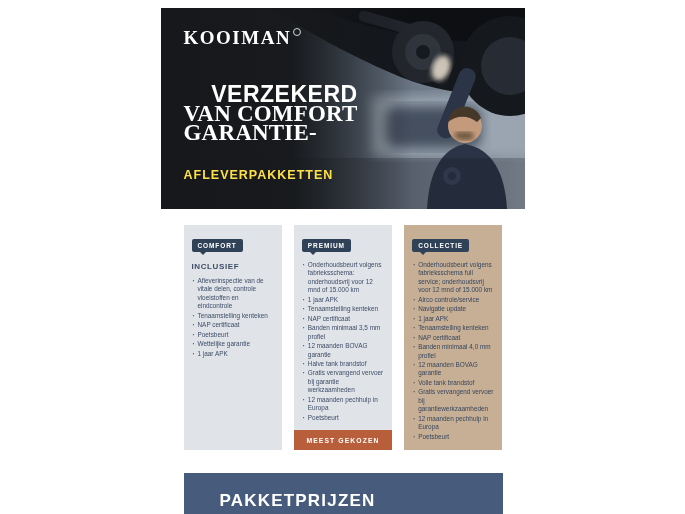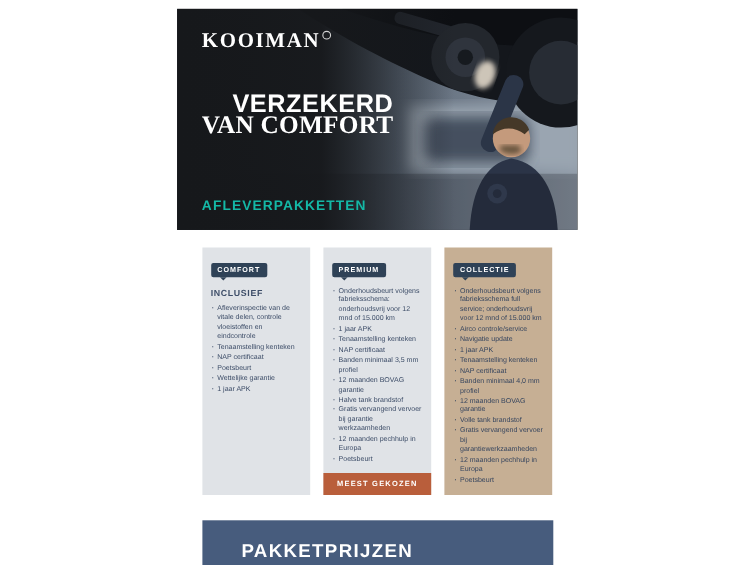--- a/index.html
+++ b/index.html
@@ -25,21 +25,21 @@
   }
   .hero-headline { position:absolute; left:23px; top:77px; color:#fff; }
   .hl-sans {
     font-size:23px; font-weight:800; letter-spacing:.5px; line-height:19px;text-align:right;
   }
   .hl-serif {
     font-family:"Liberation Serif", serif; font-weight:bold;
     font-size:23px; line-height:19px; letter-spacing:.2px;
   }
   .hero-sub {
-    position:absolute; left:23px; top:172px; color:#14b8a6;
+    position:absolute; left:23px; top:160px; color:#fde047;
     font-weight:bold; font-size:12.5px; letter-spacing:1px;
   }
 
   
   .cards { display:flex; gap:12px; padding:16px 22px 16px 23px; }
   .card {
     flex:1 1 0; background:#e0e3e7; color:#3d4d68;
     padding:9px 8px 8px; position:relative; min-height:133px;
   }
   .card.tan { background:#c6af94; color:#37465f; }
@@ -130,20 +130,21 @@
         <rect width="252" height="201" fill="url(#gOv)"></rect>
       </svg>
 
       <div class="hero-logo">
         <span>KOOIMAN</span><span class="mark"></span>
       </div>
 
       <div class="hero-headline">
         <div class="hl-sans">VERZEKERD</div>
         <div class="hl-serif">VAN COMFORT</div>
+        <div class="hl-serif">GARANTIE-</div>
       </div>
 
       <div class="hero-sub">AFLEVERPAKKETTEN</div>
     </div>
 
     <div class="cards">
 
       <div class="card">
         <span class="badge">COMFORT</span>
         <div class="card-heading">INCLUSIEF</div>

